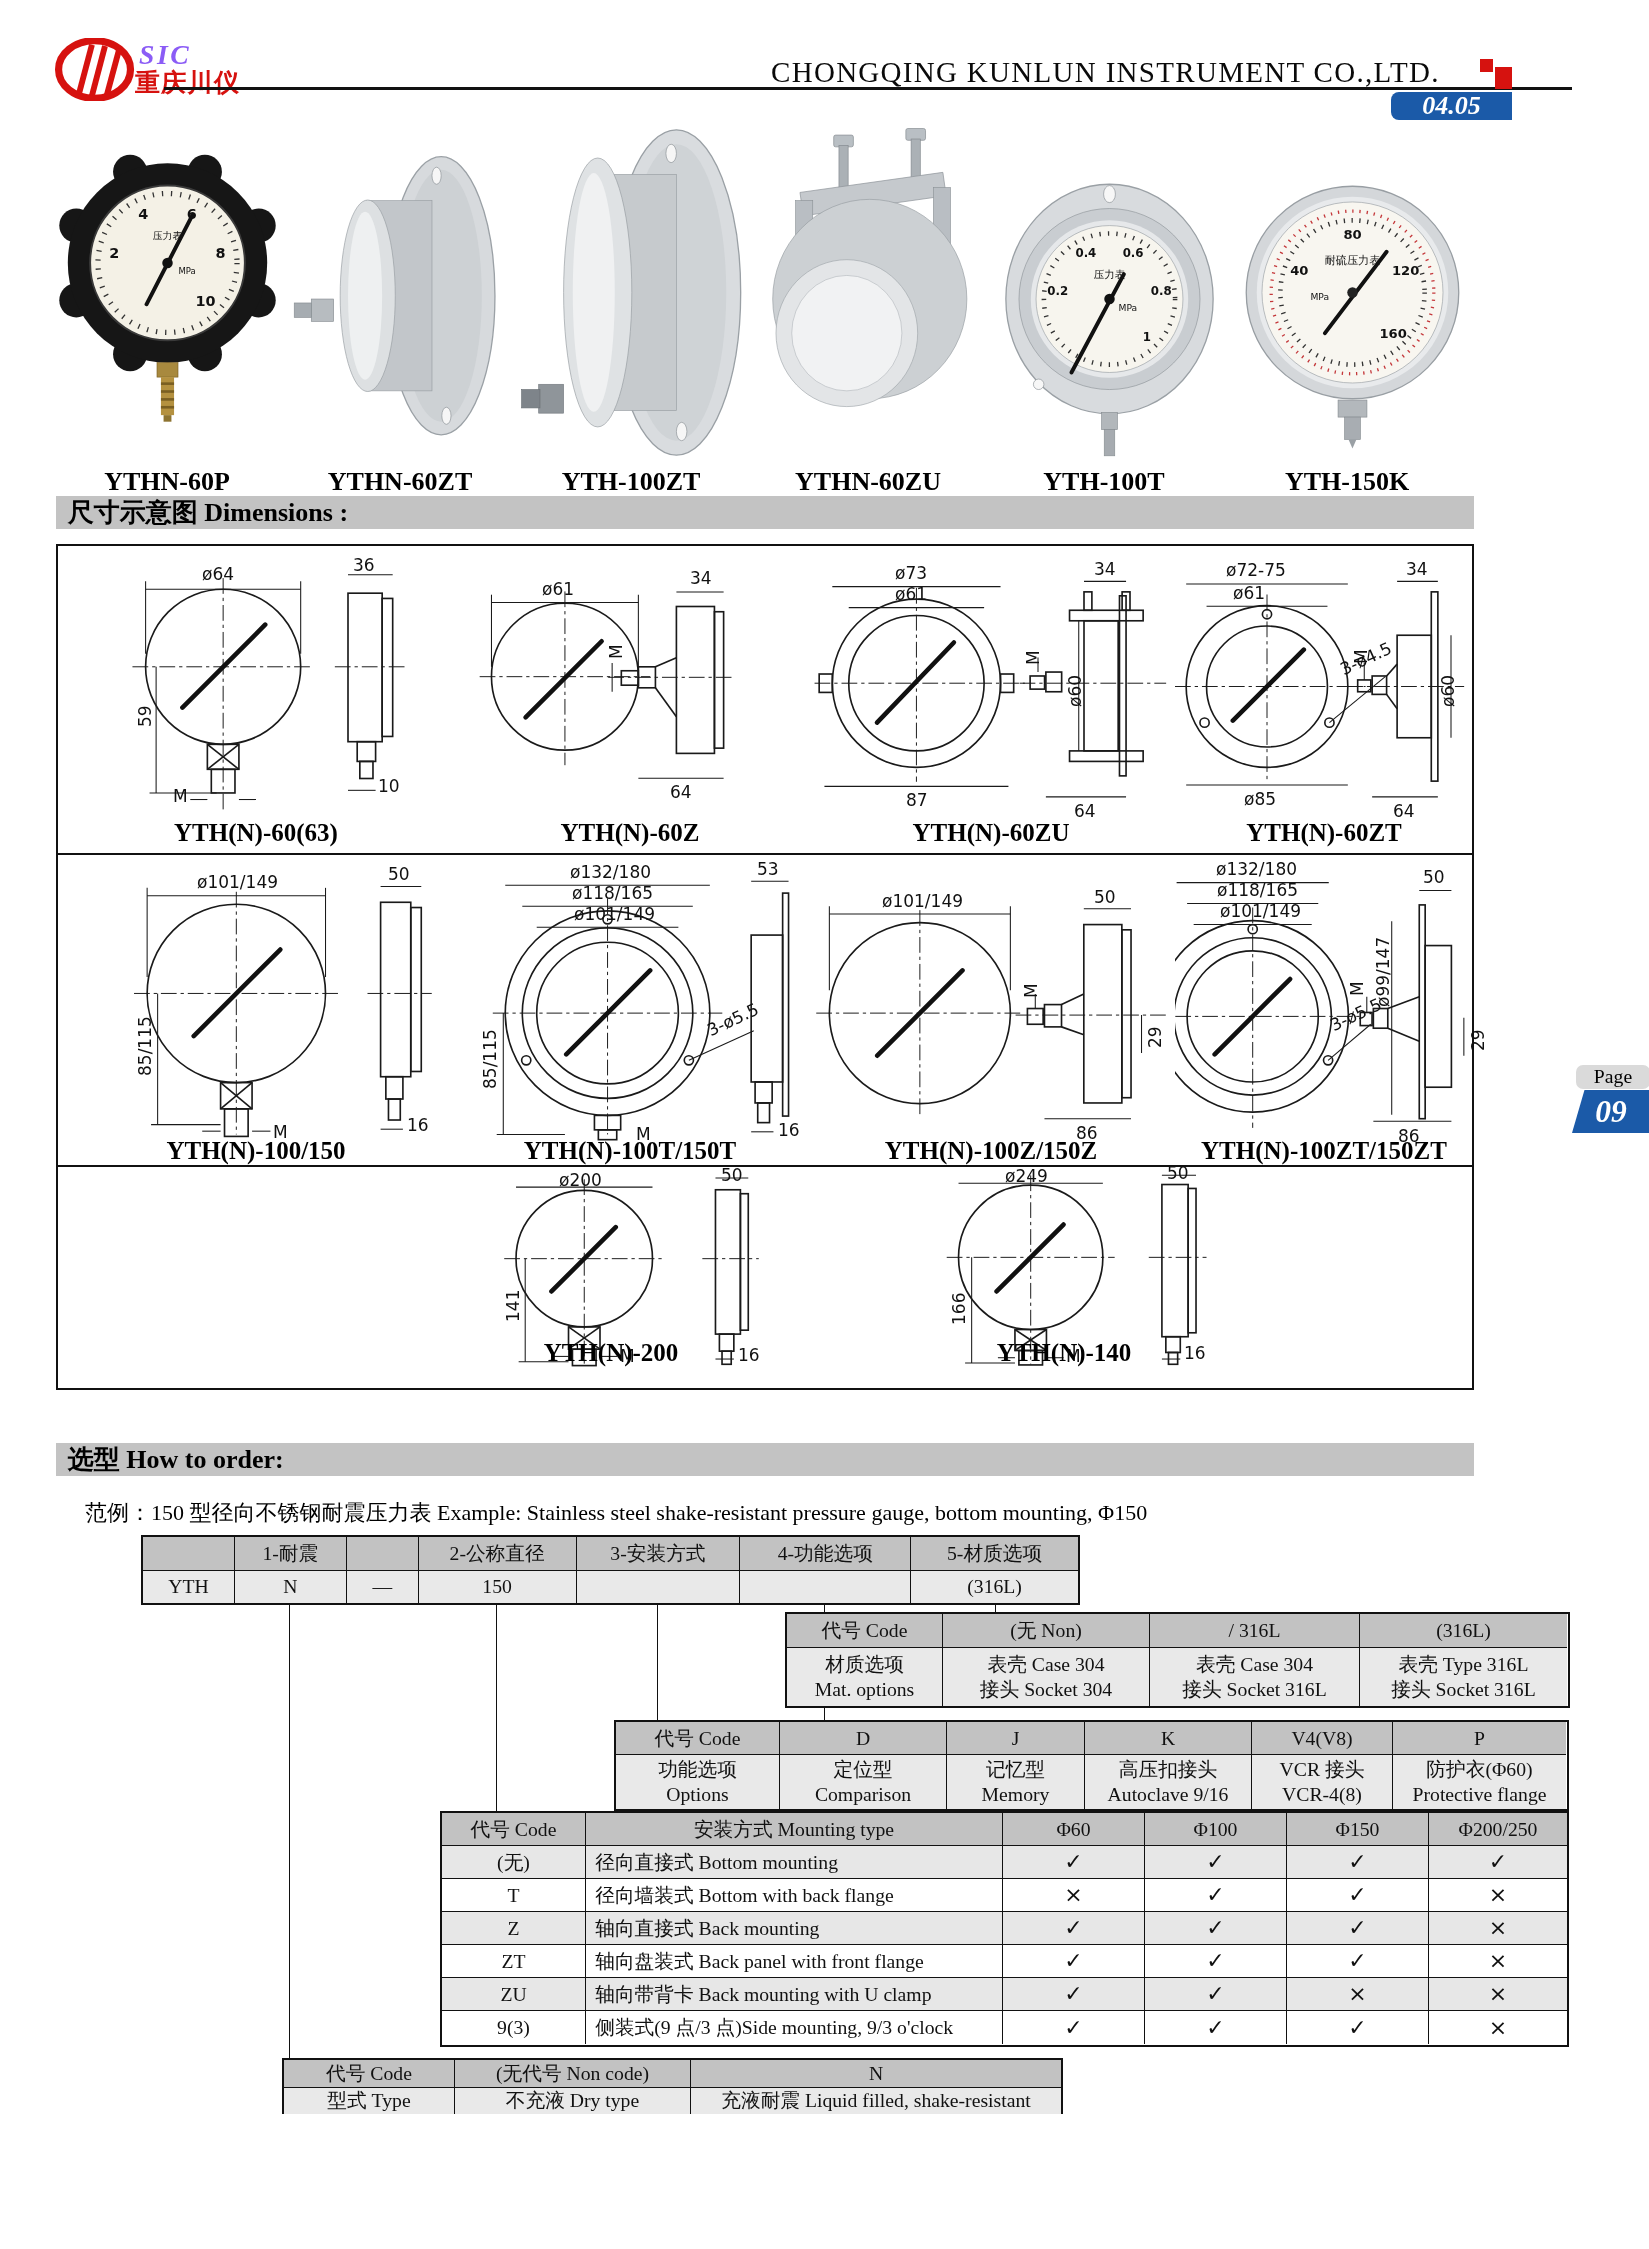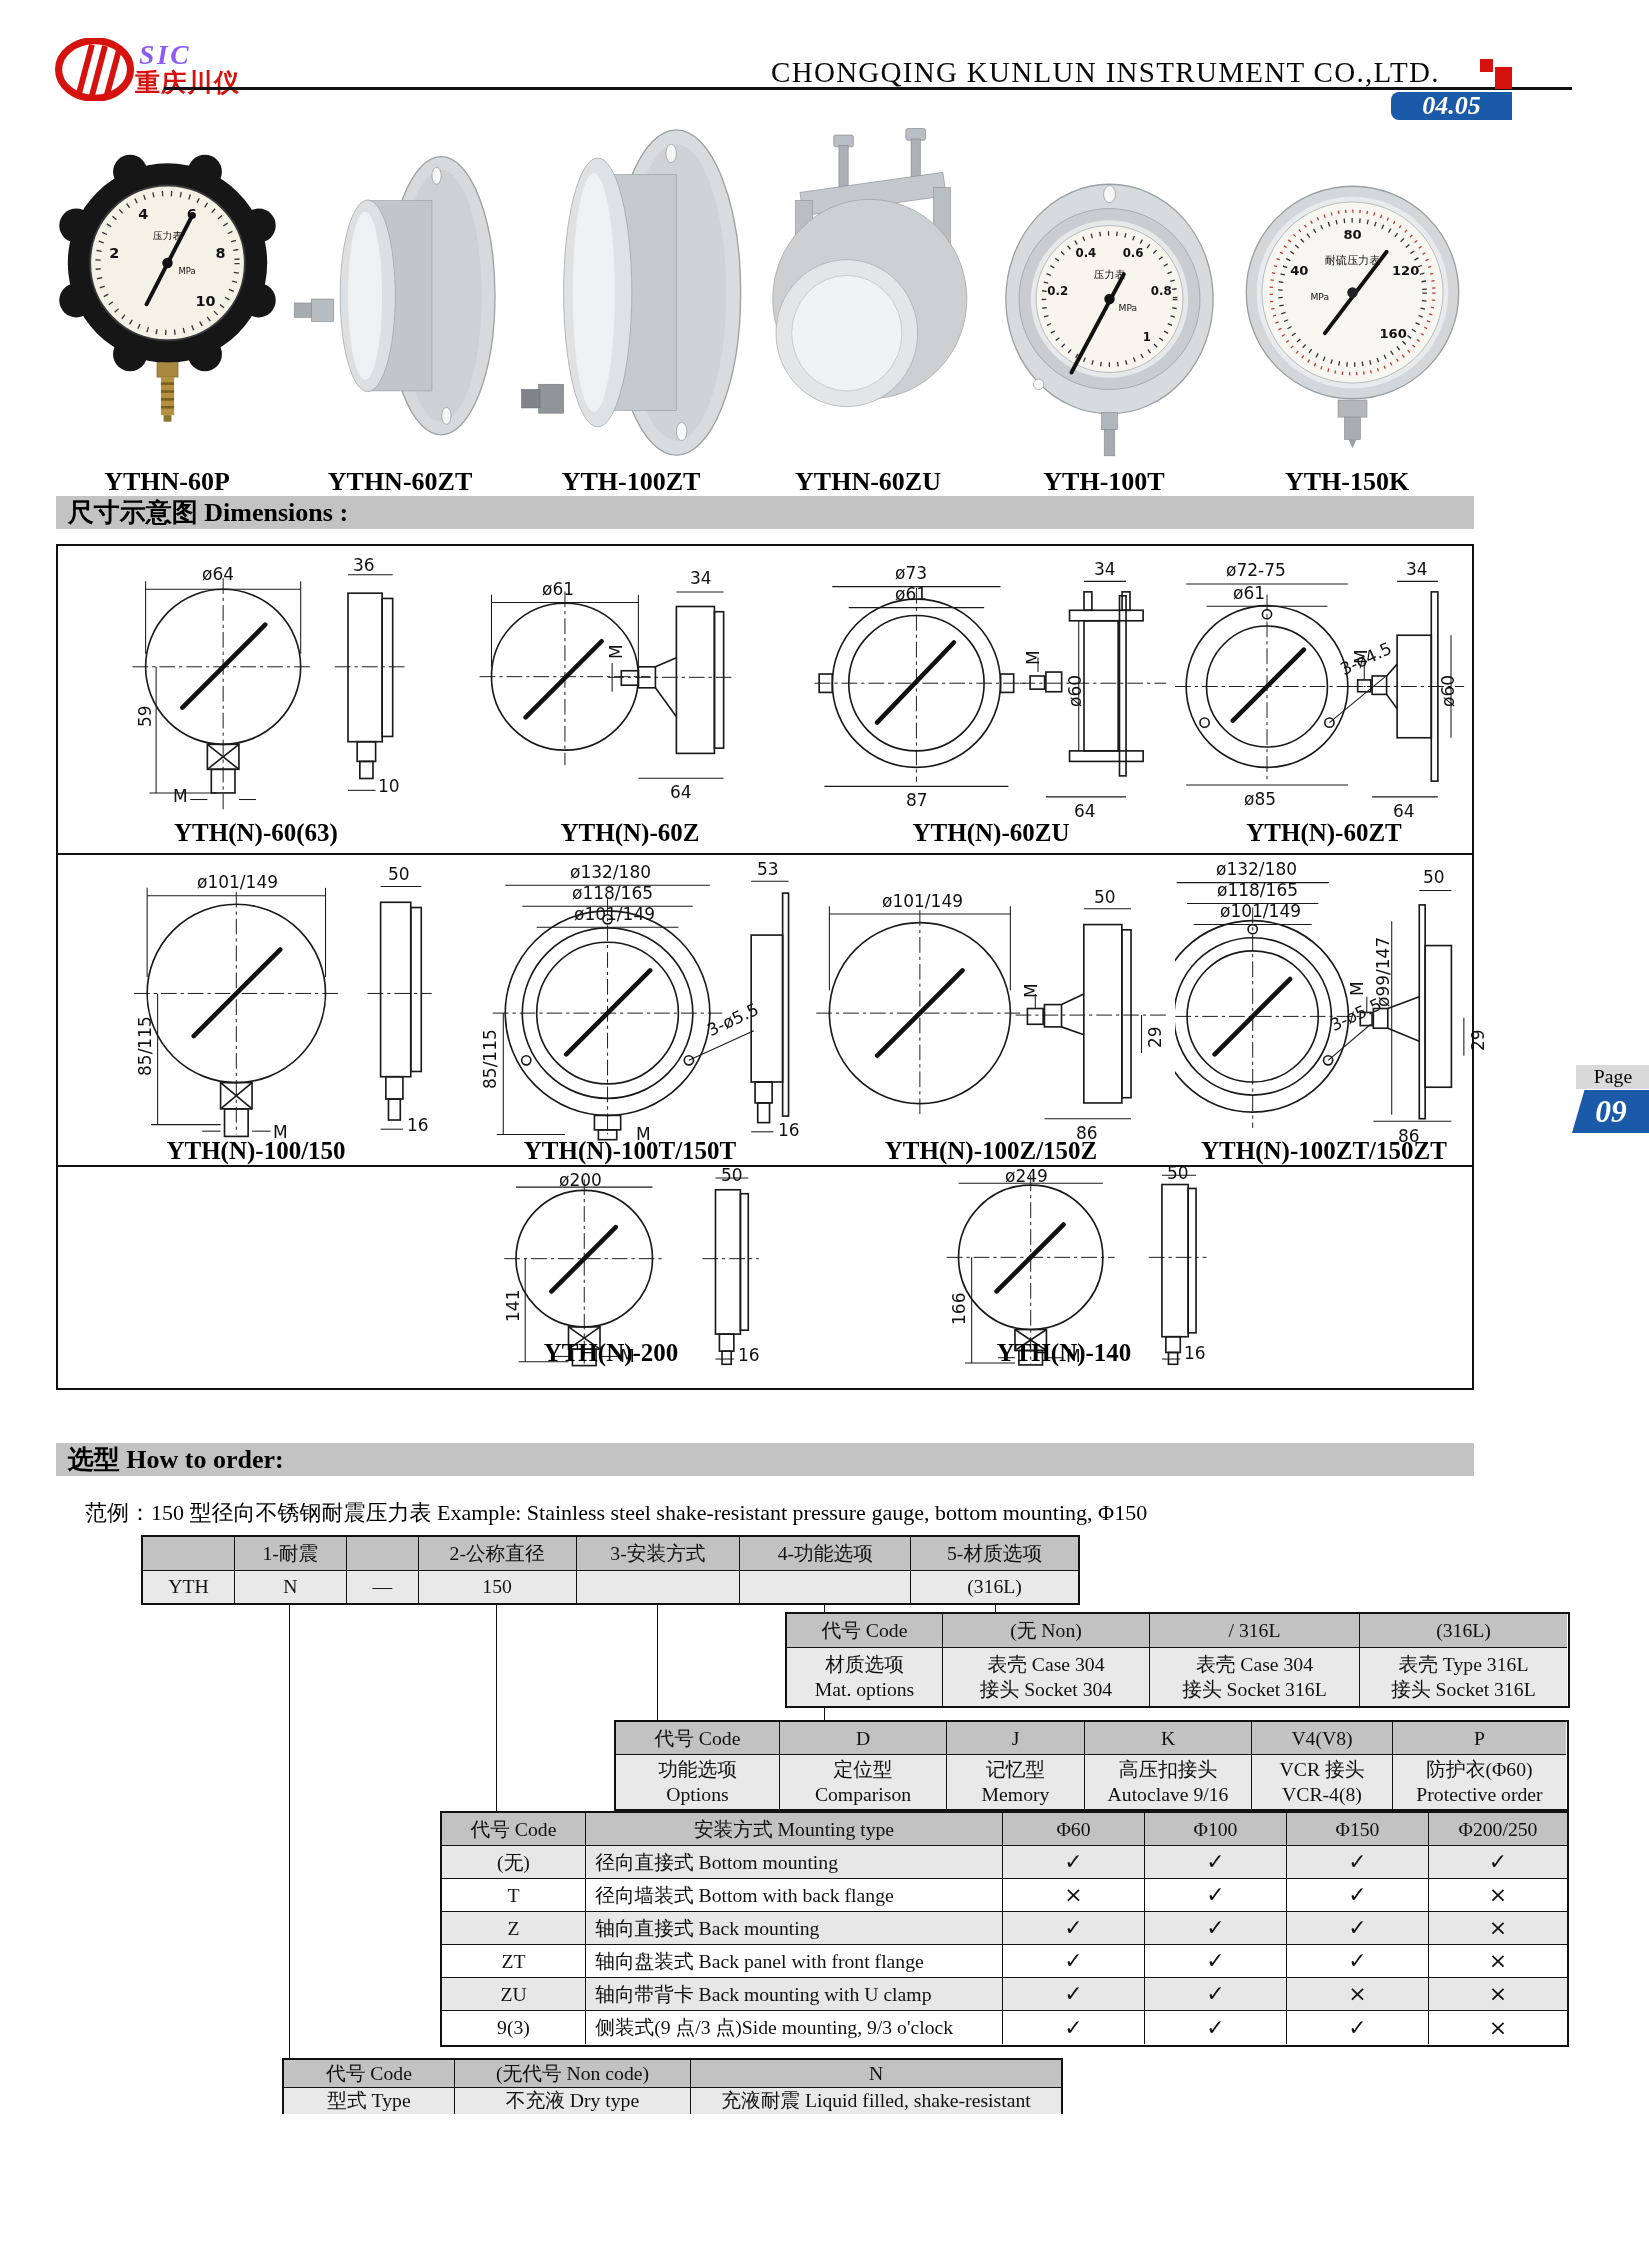--- a/index.html
+++ b/index.html
@@ -41,21 +41,21 @@
   .tc:last-child{border-right:none;}
   .trow:last-child .tc{border-bottom:none;}
   .th{background:#c2c2c2;}
   .td{background:#e9e9e9;}
   .rA{background:#e7e7e7;}
   .rB{background:#ffffff;}
   .mark{font-family:"DejaVu Sans",sans-serif;font-size:22px;}
   .conn{position:absolute;width:1.3px;background:#111;}
   
   .pagestrip{position:absolute;left:1576px;top:1065px;width:74px;height:23.6px;background:#dadada;
-             font-size:19.7px;text-align:center;line-height:23.6px;color:#000;}
+             font-size:19.7px;text-align:center;line-height:23.6px;color:#000;border-radius:7px;}
   .pagebox{position:absolute;left:1572px;top:1090px;width:78px;height:43px;background:#1b5aa8;
            clip-path:polygon(16% 0,100% 0,100% 100%,0 100%);color:#ffffff;font-size:31.5px;font-weight:bold;
            font-style:italic;text-align:center;line-height:43px;}
   .example{position:absolute;left:85px;top:1498px;font-size:22px;color:#000;white-space:nowrap;}
 </style>
 </head>
 <body>
 
 <div id="page">
 
@@ -626,21 +626,21 @@
       <div class="tc td" style="width:167px">
         <span>高压扣接头</span>
         <span>Autoclave 9/16</span>
       </div>
       <div class="tc td" style="width:141px">
         <span>VCR 接头</span>
         <span>VCR-4(8)</span>
       </div>
       <div class="tc td" style="width:173px">
         <span>防护衣(Φ60)</span>
-        <span>Protective order</span>
+        <span>Protective flange</span>
       </div>
     </div>
   </div>
 
   <div class="tbl" style="left:440px;top:1811px;width:1129px;height:236px">
     <div class="trow" style="height:33px">
       <div class="tc th" style="width:144px">代号 Code</div>
       <div class="tc th" style="width:417px">安装方式 Mounting type</div>
       <div class="tc th" style="width:142px">Φ60</div>
       <div class="tc th" style="width:142px">Φ100</div>

